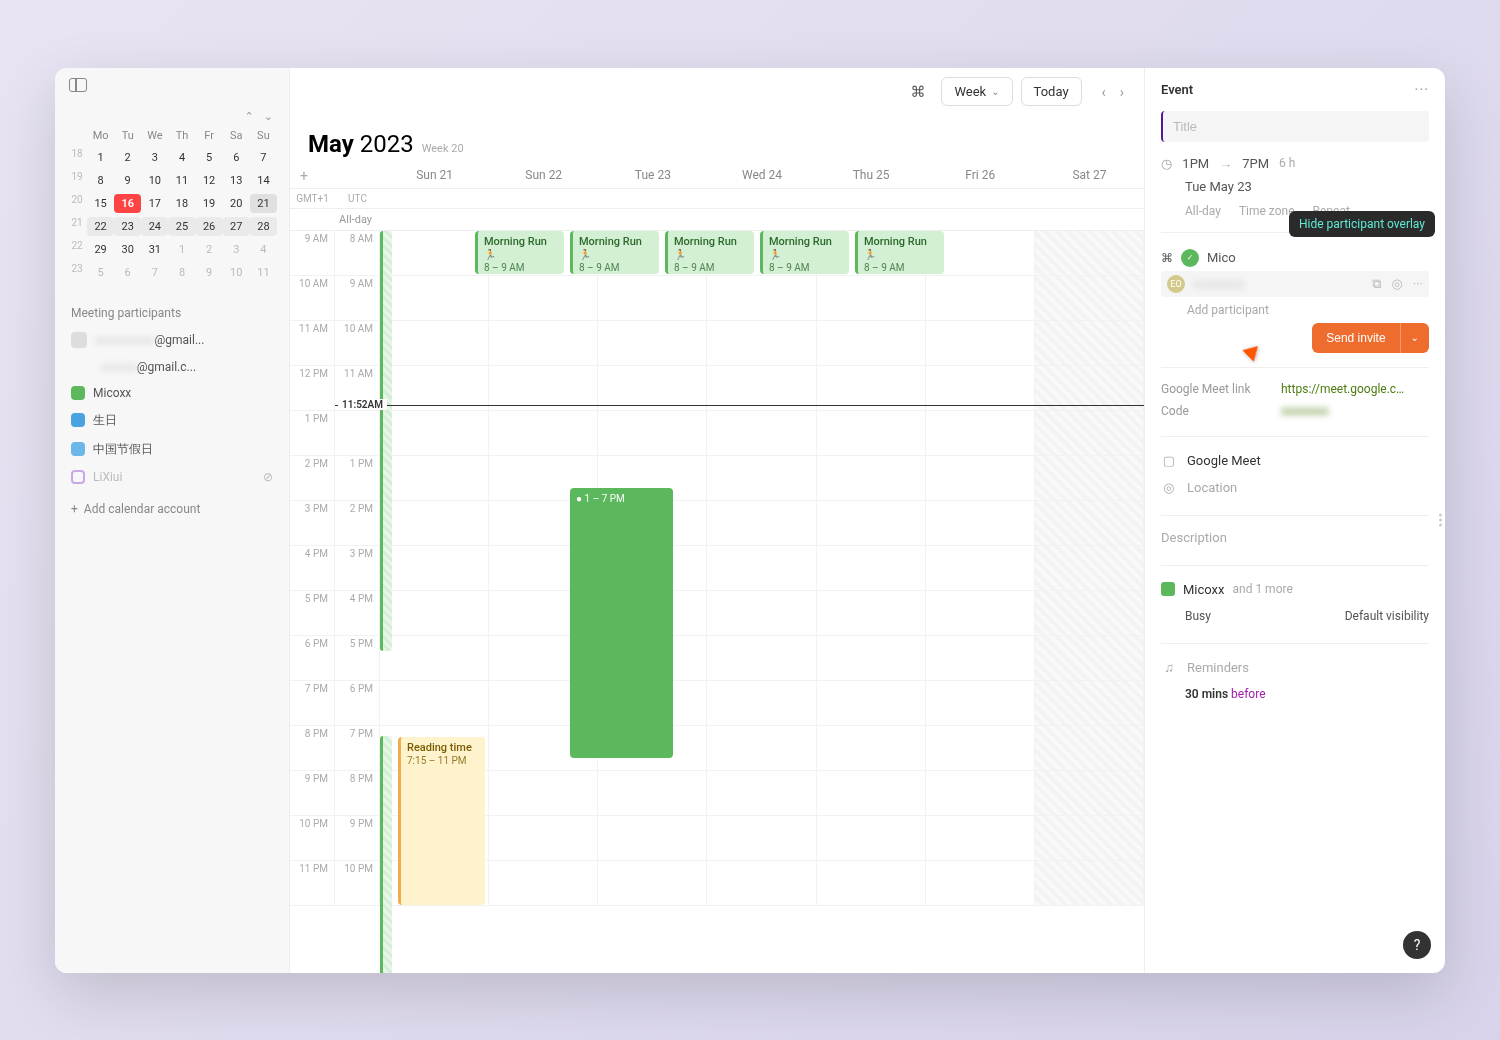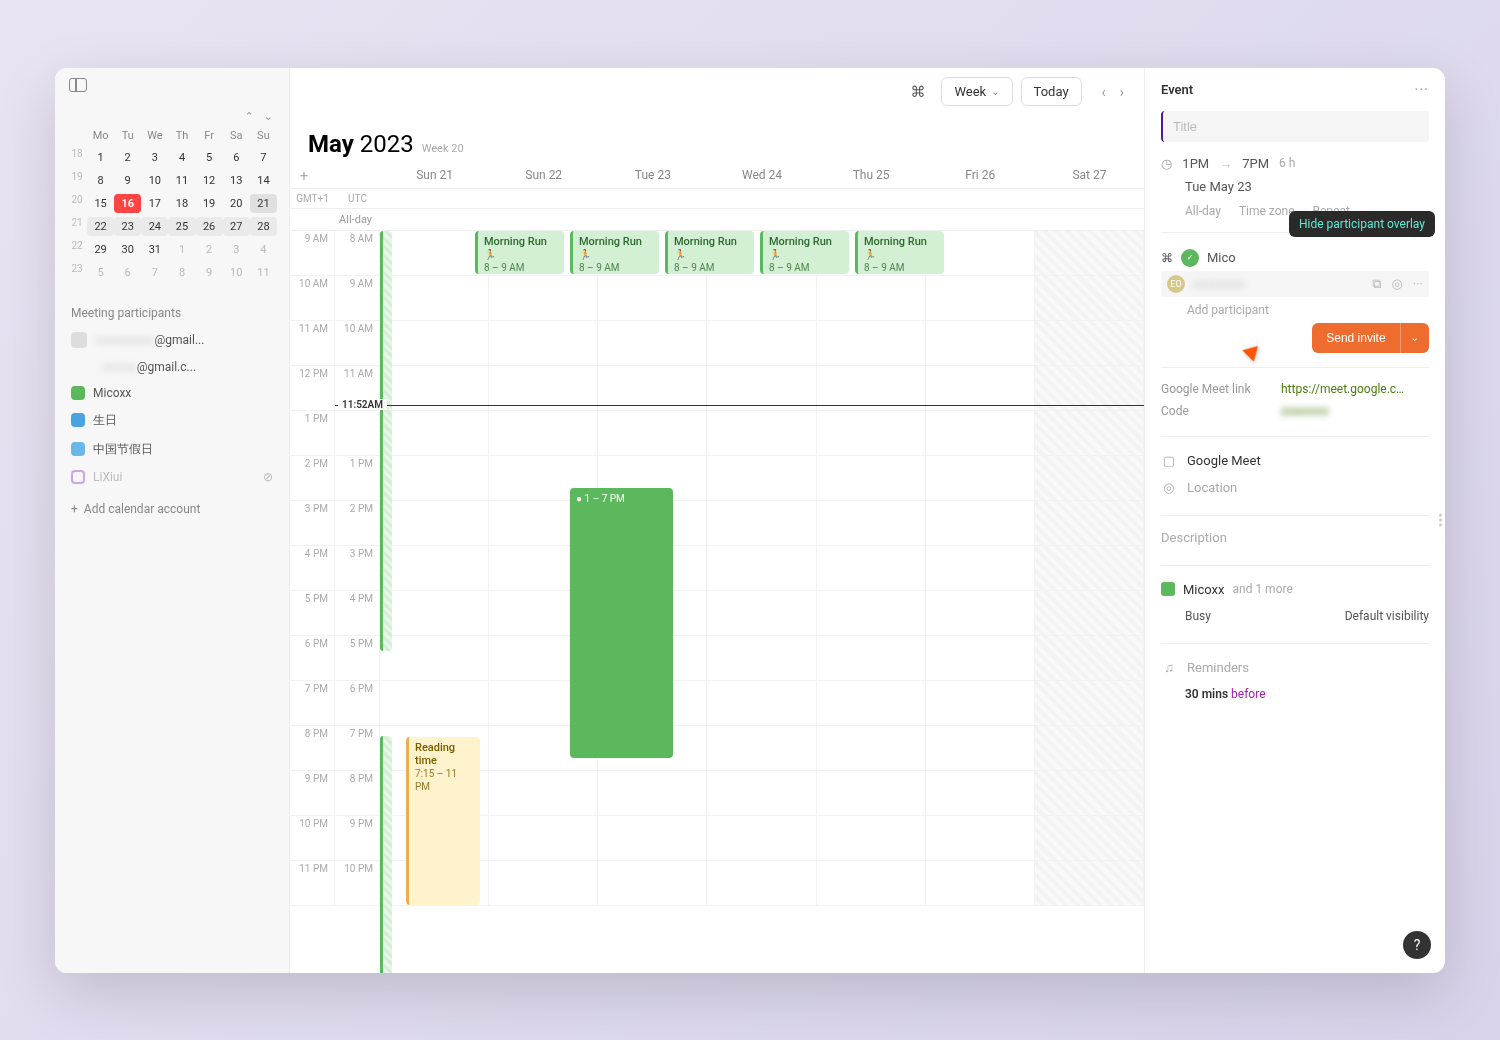--- a/index.html
+++ b/index.html
@@ -445,21 +445,21 @@
           <div class="event ev-green" style="left: 280px; width: 89px; top: 0px; height: 43px;"><span class="ev-title">Morning Run</span><span class="ev-time">🏃<br>8 – 9 AM</span></div>
           <div class="event ev-green" style="left: 375px; width: 89px; top: 0px; height: 43px;"><span class="ev-title">Morning Run</span><span class="ev-time">🏃<br>8 – 9 AM</span></div>
           <div class="event ev-green" style="left: 470px; width: 89px; top: 0px; height: 43px;"><span class="ev-title">Morning Run</span><span class="ev-time">🏃<br>8 – 9 AM</span></div>
           <div class="event ev-green" style="left: 565px; width: 89px; top: 0px; height: 43px;"><span class="ev-title">Morning Run</span><span class="ev-time">🏃<br>8 – 9 AM</span></div>
         </div>
 
       <div class="event ev-green-solid" style="left:280px; width:103px; top:225px; height:270px;margin-top:32px;">
         <span style="font-size:10px;">● <span>1 – 7 PM</span></span>
       </div>
 
-      <div class="event ev-yellow" style="left:116px; width:74px; top:506px; height:168px;">
+      <div class="event ev-yellow" style="left:108px; width:87px; top:506px; height:168px;">
         <span class="ev-title">Reading time</span>
         <span class="ev-time">7:15 – 11 PM</span>
       </div>
 
       <div class="now-line" style="top:174px;"></div>
       <div class="now-label" style="top:168px; left:48px;">11:52AM</div>
     </div>
   </div>
 
   <div class="detail">

